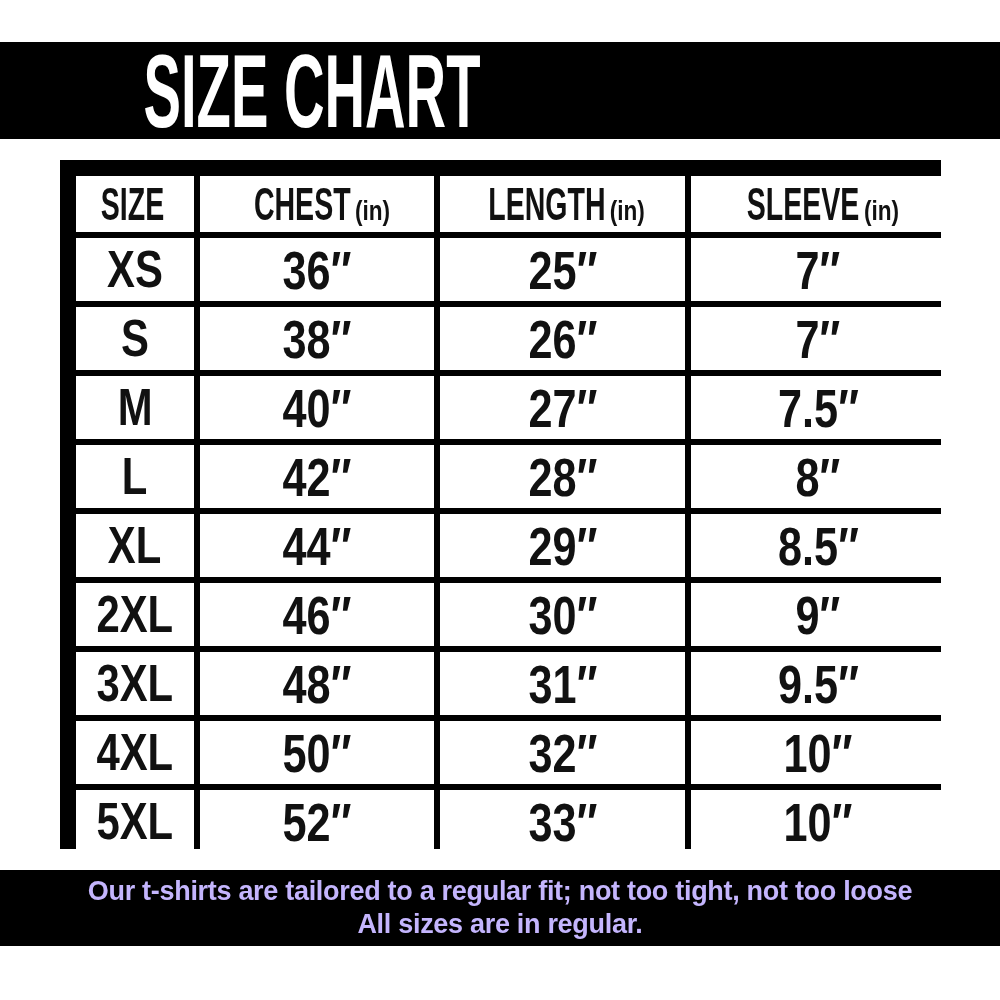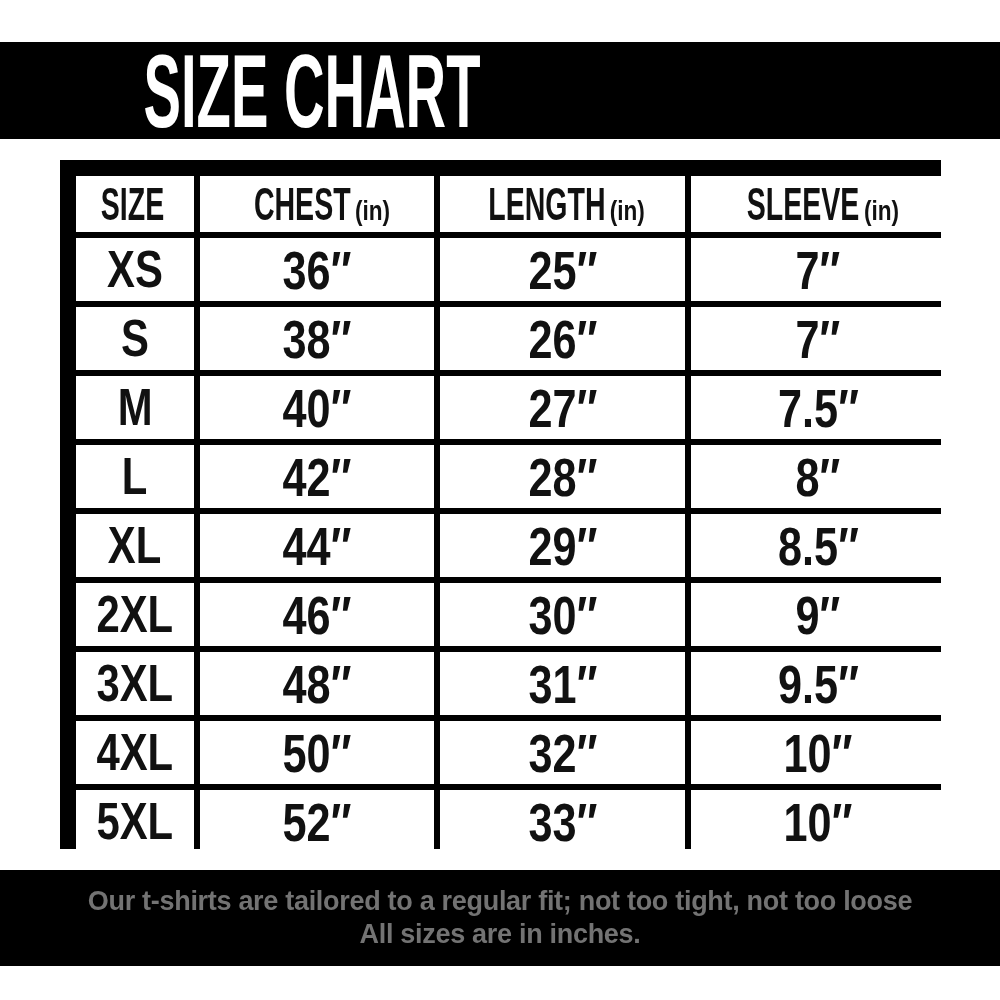--- a/index.html
+++ b/index.html
@@ -82,23 +82,23 @@
     white-space: nowrap;
     line-height: 1;
   }
   .sz { font-size: 51px; transform: scaleX(0.82); }
   .dv { font-size: 54px; transform: scaleX(0.80); }
 
   
   .footer-bar {
     position: absolute;
     left: 0; top: 870px;
-    width: 1000px; height: 96px;
+    width: 1000px; height: 76px;
     background: #000000;
-    color: #737373;
+    color: #c4b5fd;
     display: flex;
     flex-direction: column;
     align-items: center;
     justify-content: center;
     text-align: right;
   }
   .footer-line {
     font-size: 27px;
     font-weight: bold;
     letter-spacing: -0.3px;
@@ -276,16 +276,16 @@
         </div>
       <div class="td">
           <span class="cell-text dv">10″</span>
         </div>
     </div>
 
   </div>
 
   <div class="footer-bar">
     <div class="footer-line">Our t-shirts are tailored to a regular fit; not too tight, not too loose</div>
-    <div class="footer-line">All sizes are in inches.</div>
+    <div class="footer-line">All sizes are in regular.</div>
   </div>
 
 </div>
 
 </body></html>

